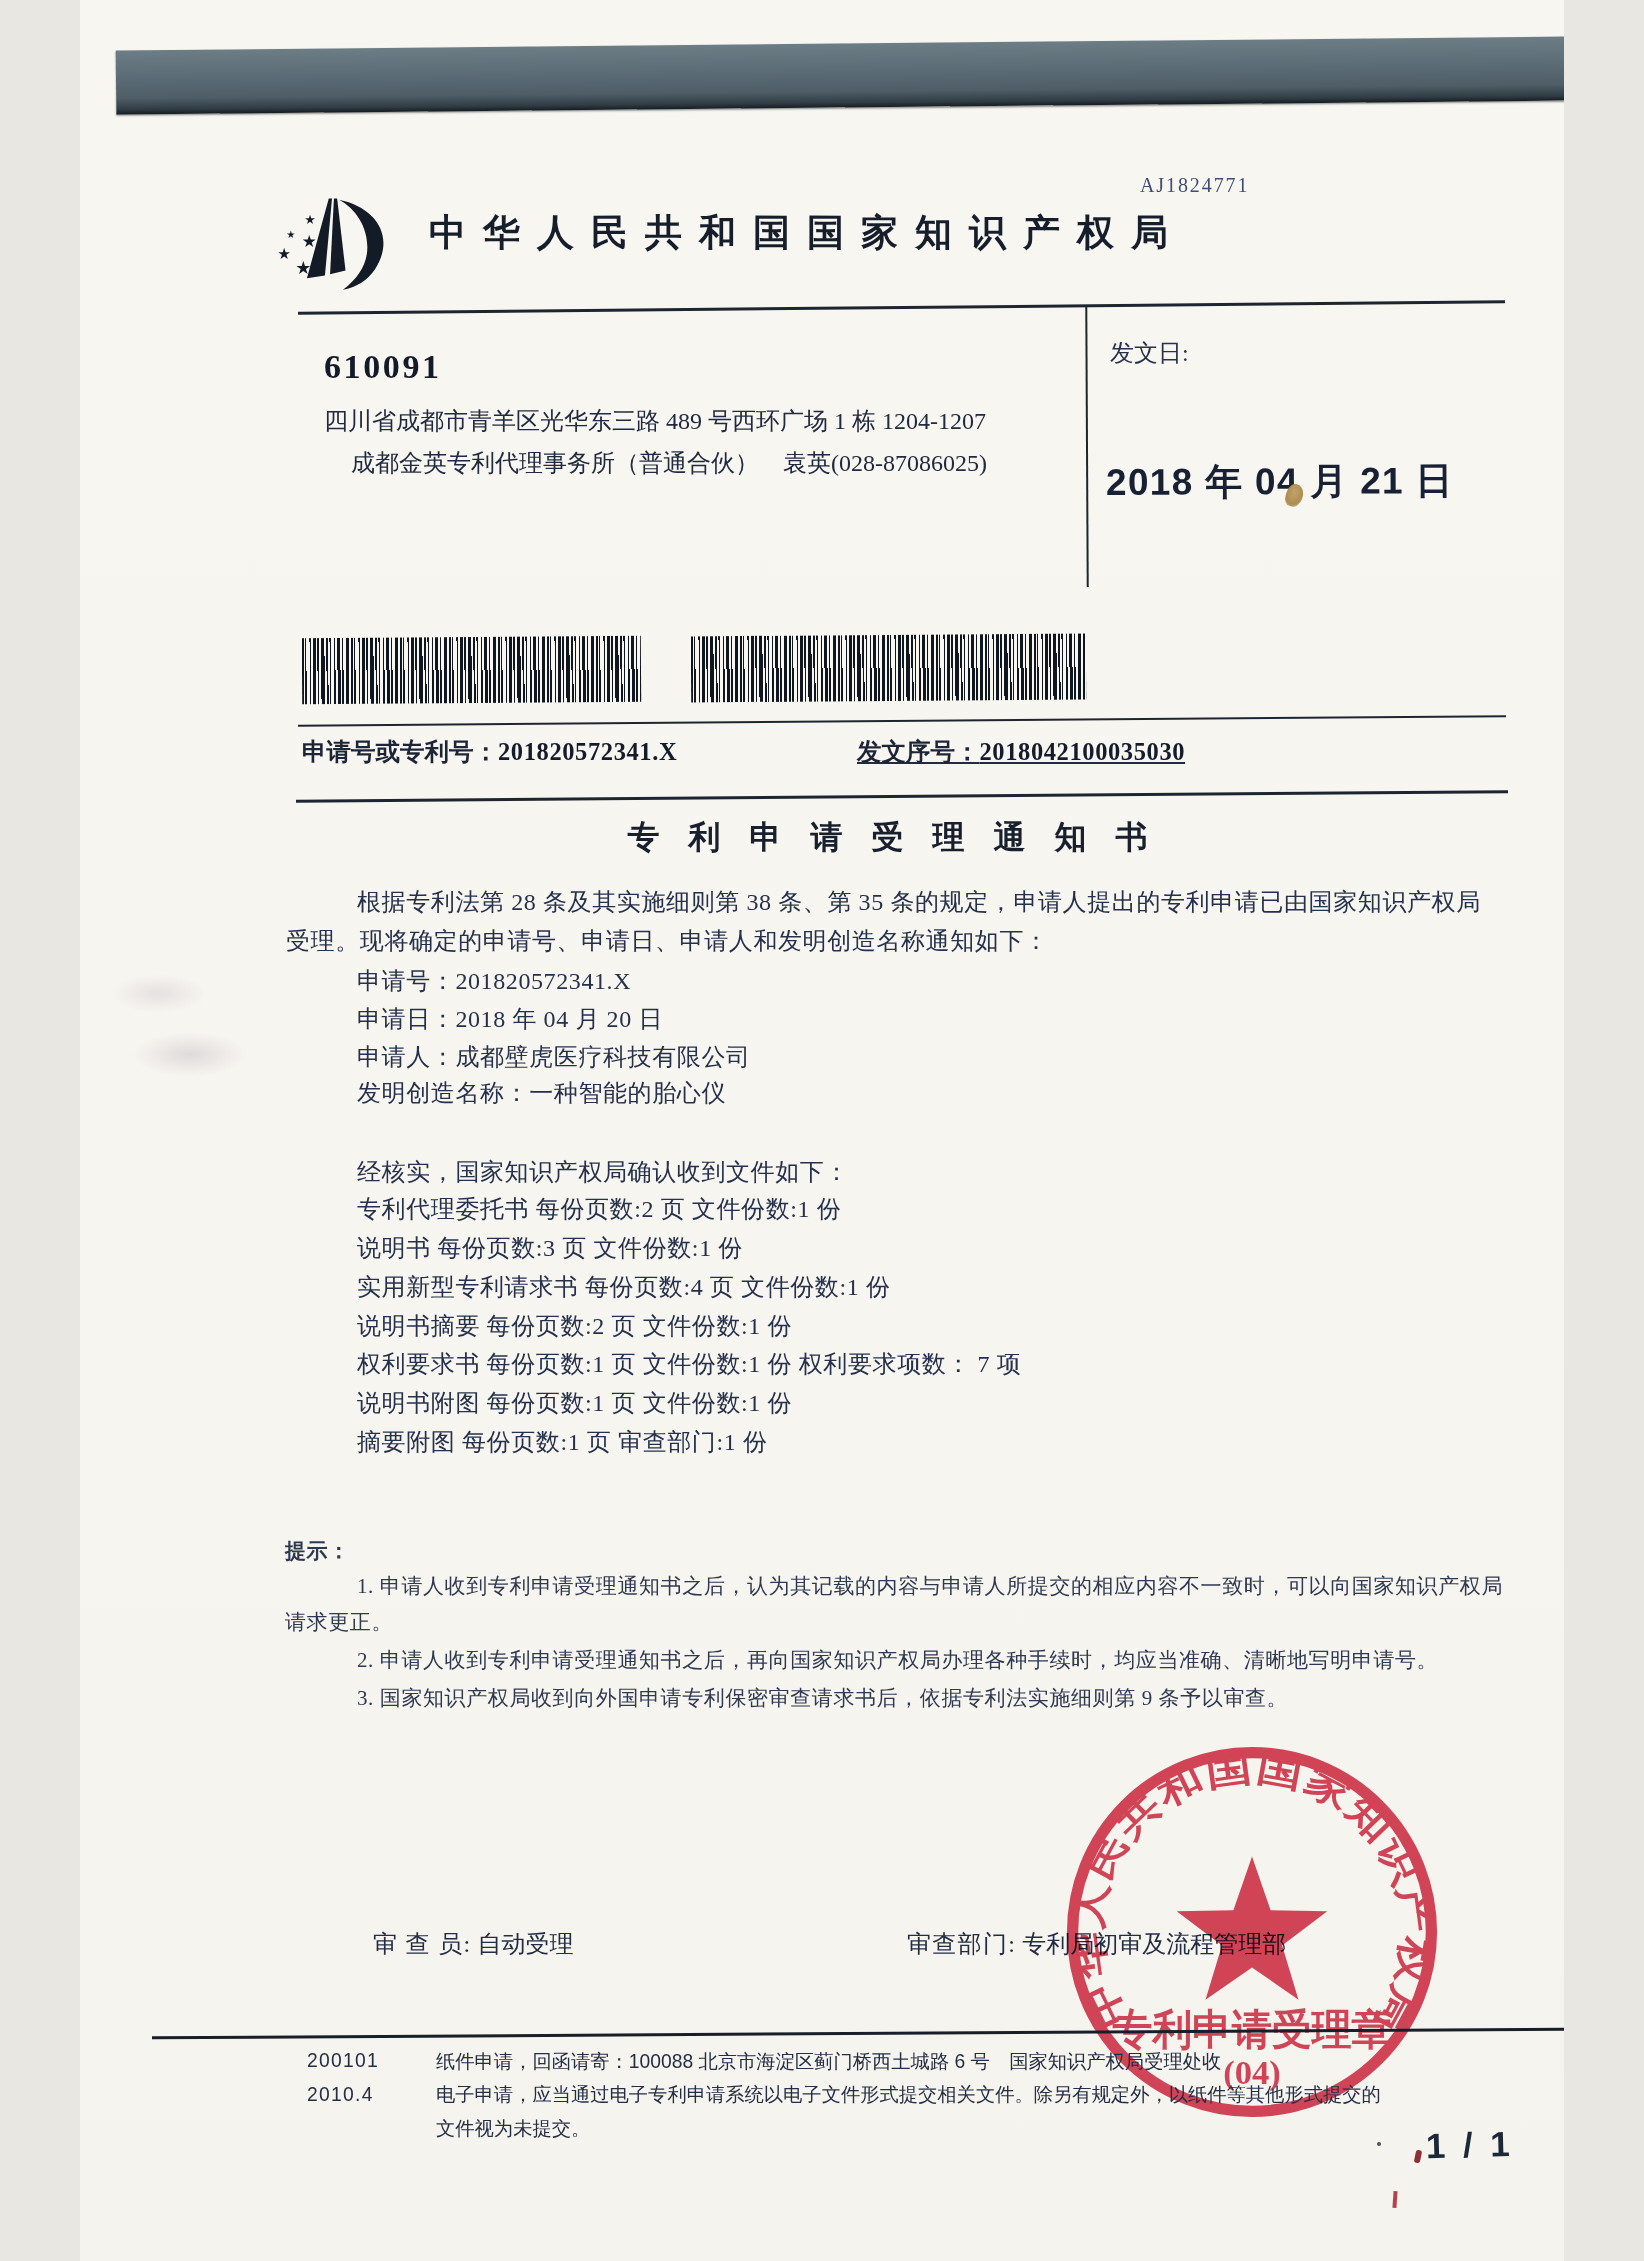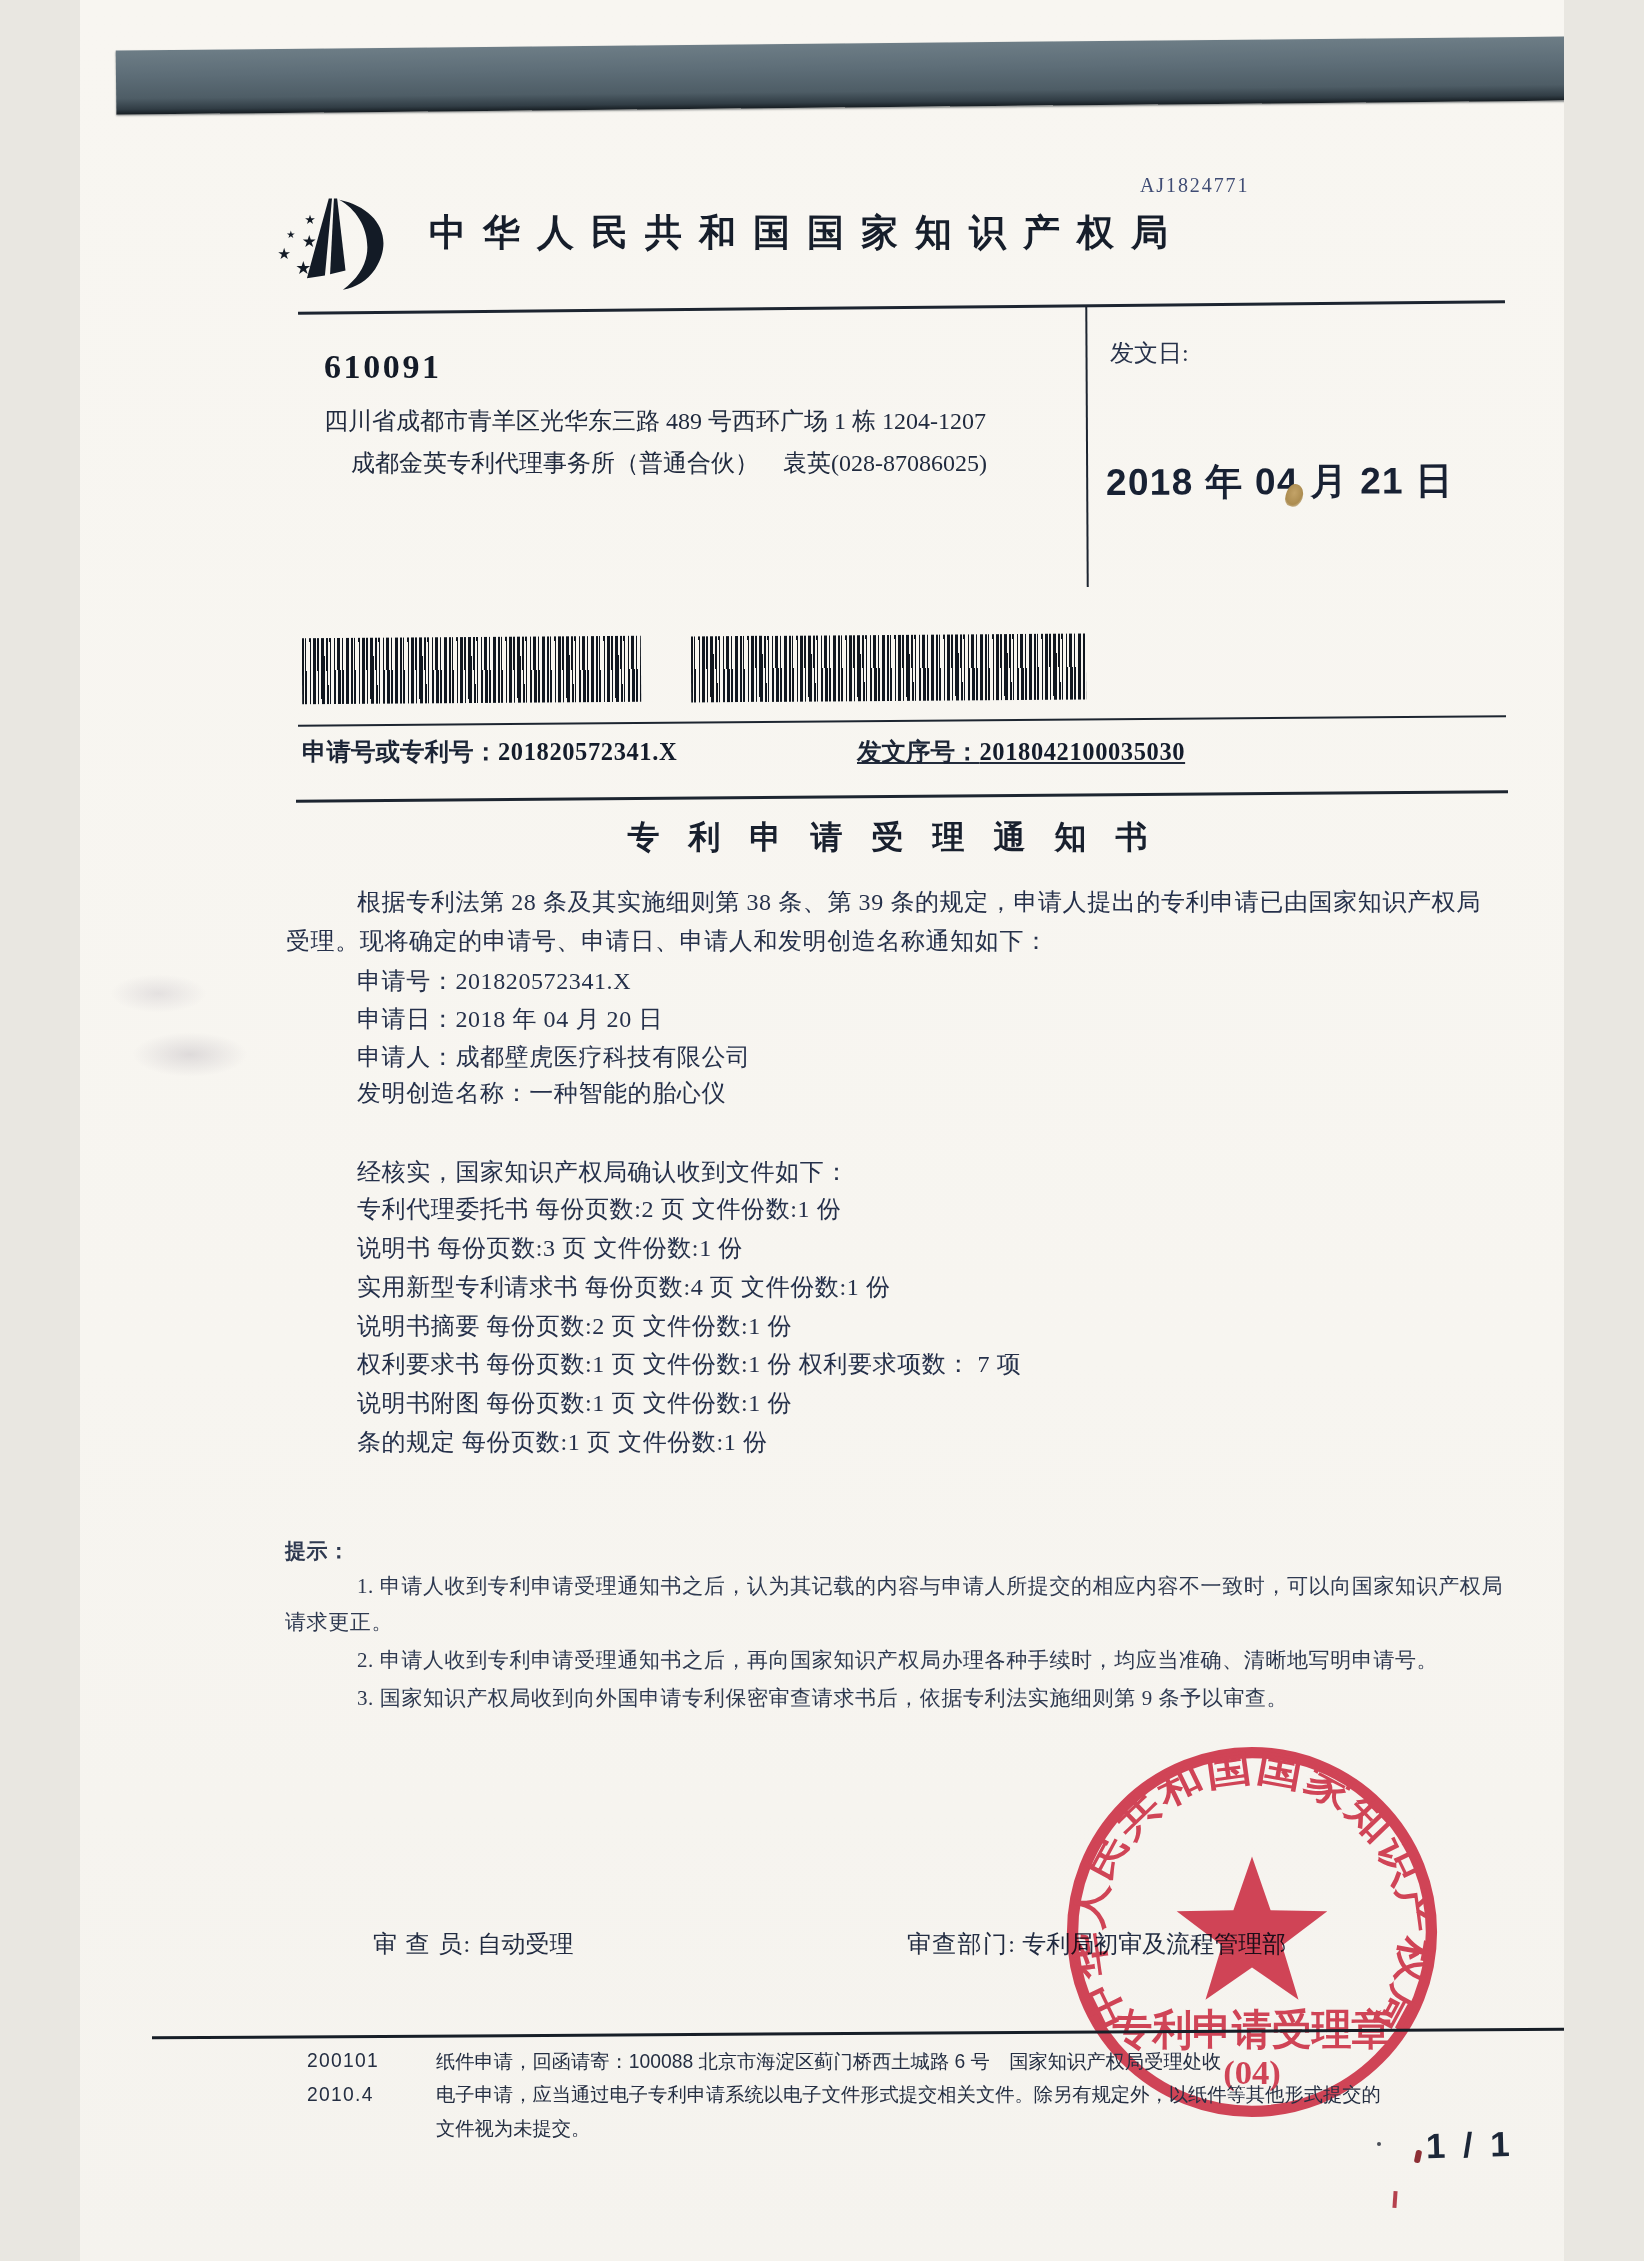--- a/index.html
+++ b/index.html
@@ -149,36 +149,36 @@
   <div class="abs refrow ref-app">
     <span class="lbl">申请号或专利号：</span><span class="val">201820572341.X</span>
   </div>
   <div class="abs refrow ref-dispatch">
     <span class="lbl">发文序号：</span><span class="val">2018042100035030</span>
   </div>
   <div class="abs rule rule-ref-bottom"></div>
 
   <div class="abs notice-title">专利申请受理通知书</div>
 
-  <div class="abs bodyline intro1">根据专利法第 28 条及其实施细则第 38 条、第 39 条的规定，申请人提出的专利申请已由国家知识产权局</div>
+  <div class="abs bodyline intro1">根据专利法第 28 条及其实施细则第 38 条、第 35 条的规定，申请人提出的专利申请已由国家知识产权局</div>
   <div class="abs bodyline intro2">受理。现将确定的申请号、申请日、申请人和发明创造名称通知如下：</div>
 
   <div class="abs bodyline f0">申请号：201820572341.X</div>
   <div class="abs bodyline f1">申请日：2018 年 04 月 20 日</div>
   <div class="abs bodyline f2">申请人：成都壁虎医疗科技有限公司</div>
   <div class="abs bodyline f3">发明创造名称：一种智能的胎心仪</div>
 
   <div class="abs bodyline recv">经核实，国家知识产权局确认收到文件如下：</div>
   <div class="abs bodyline it0">专利代理委托书 每份页数:2 页 文件份数:1 份</div>
   <div class="abs bodyline it1">说明书 每份页数:3 页 文件份数:1 份</div>
   <div class="abs bodyline it2">实用新型专利请求书 每份页数:4 页 文件份数:1 份</div>
   <div class="abs bodyline it3">说明书摘要 每份页数:2 页 文件份数:1 份</div>
   <div class="abs bodyline it4">权利要求书 每份页数:1 页 文件份数:1 份 权利要求项数： 7 项</div>
   <div class="abs bodyline it5">说明书附图 每份页数:1 页 文件份数:1 份</div>
-  <div class="abs bodyline it6">条的规定 每份页数:1 页 文件份数:1 份</div>
+  <div class="abs bodyline it6">摘要附图 每份页数:1 页 审查部门:1 份</div>
 
   <div class="abs tipline tips-label">提示：</div>
   <div class="abs tipline tip0">1. 申请人收到专利申请受理通知书之后，认为其记载的内容与申请人所提交的相应内容不一致时，可以向国家知识产权局</div>
   <div class="abs tipline tip1">请求更正。</div>
   <div class="abs tipline tip2">2. 申请人收到专利申请受理通知书之后，再向国家知识产权局办理各种手续时，均应当准确、清晰地写明申请号。</div>
   <div class="abs tipline tip3">3. 国家知识产权局收到向外国申请专利保密审查请求书后，依据专利法实施细则第 9 条予以审查。</div>
 
   <div class="abs exrow examiner">
     <span class="lbl">审 查 员:</span>
     <span class="val">自动受理</span>

